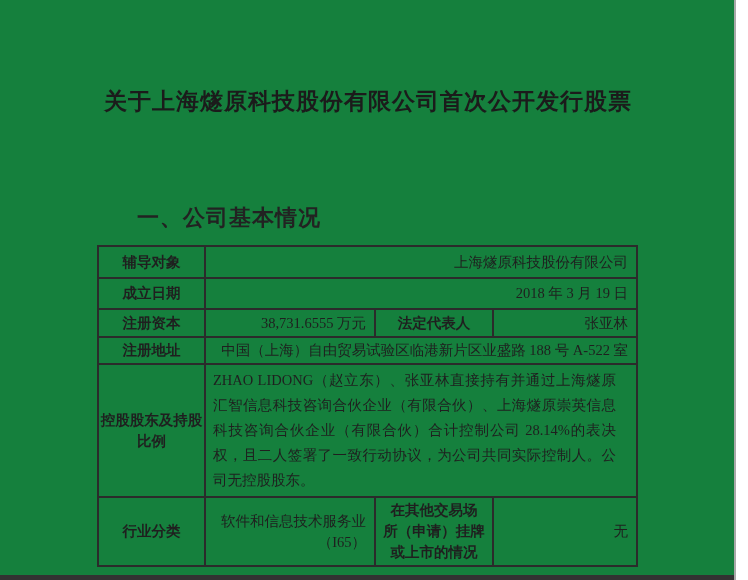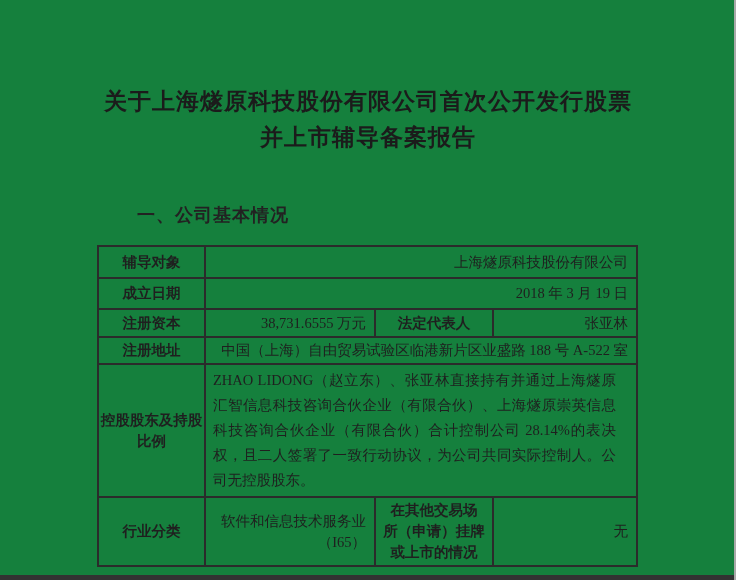--- a/index.html
+++ b/index.html
@@ -24,21 +24,21 @@
     line-height: 36px;
     letter-spacing: 1px;
     color: #1b1b1b;
   }
   .section-heading {
     position: absolute;
     top: 203px;
     left: 137px;
     font-family: "Liberation Sans", "DejaVu Sans", sans-serif;
     font-weight: 700;
-    font-size: 18px;
+    font-size: 22px;
     letter-spacing: 1px;
     color: #222222;
   }
   table.info {
     position: absolute;
     left: 97px;
     top: 245px;
     width: 539px;
     border-collapse: collapse;
     table-layout: fixed;
@@ -85,21 +85,20 @@
     background: #a9a9a9;
   }
 </style>
 </head>
 <body>
 
 <div class="page">
 
   <div class="doc-title">
     <div>关于上海燧原科技股份有限公司首次公开发行股票</div>
-    <div>并上市辅导备案报告</div>
   </div>
 
   <div class="section-heading">一、公司基本情况</div>
 
   <table class="info">
     <colgroup>
       <col style="width:107px">
       <col style="width:170px">
       <col style="width:118px">
       <col style="width:144px">

